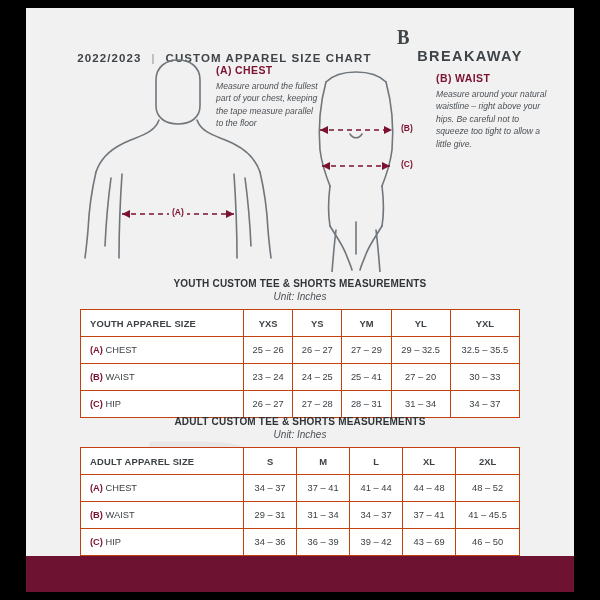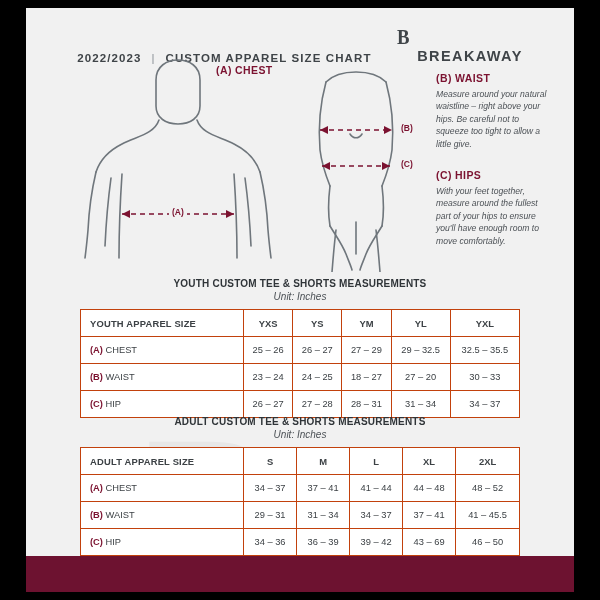--- a/index.html
+++ b/index.html
@@ -244,31 +244,28 @@
 
       <g stroke="#7b1230" stroke-width="1.3" stroke-dasharray="5,4">
         <line x1="296" y1="112" x2="364" y2="112"></line>
       </g>
       <polygon points="296,112 304,108 304,116" fill="#7b1230"></polygon>
       <polygon points="364,112 356,108 356,116" fill="#7b1230"></polygon>
     </svg>
 
     <div class="note note-a">
       <div class="note-title">(A) CHEST</div>
+      <div class="note-body">Measure around the fullest part of your chest, keeping the tape measure parallel to the floor</div>
     </div>
 
     <div class="note note-b">
       <div class="note-title">(B) WAIST</div>
       <div class="note-body">Measure around your natural waistline – right above your hips. Be careful not to squeeze too tight to allow a little give.</div>
     </div>
 
-    <div class="note note-c">
-      <div class="note-title">(C) HIPS</div>
-      <div class="note-body">With your feet together, measure around the fullest part of your hips to ensure you'll have enough room to move comfortably.</div>
-    </div>
 
     <div class="dim-label" style="left:143px; top:153px;">(A)</div>
     <div class="dim-label" style="left:372px; top:69px;">(B)</div>
     <div class="dim-label" style="left:372px; top:105px;">(C)</div>
   </div>
 
   <div class="section" style="top:270px;">
     <div class="sec-title">YOUTH CUSTOM TEE &amp; SHORTS MEASUREMENTS</div>
     <div class="sec-sub">Unit: Inches</div>
     <table>
@@ -288,21 +285,21 @@
           <td>25 – 26</td>
           <td>26 – 27</td>
           <td>27 – 29</td>
           <td>29 – 32.5</td>
           <td>32.5 – 35.5</td>
         </tr>
         <tr>
           <td class="row-head"><span class="tag">(B)</span> <span>WAIST</span></td>
           <td>23 – 24</td>
           <td>24 – 25</td>
-          <td>18 – 27</td>
+          <td>25 – 41</td>
           <td>27 – 20</td>
           <td>30 – 33</td>
         </tr>
         <tr>
           <td class="row-head"><span class="tag">(C)</span> <span>HIP</span></td>
           <td>26 – 27</td>
           <td>27 – 28</td>
           <td>28 – 31</td>
           <td>31 – 34</td>
           <td>34 – 37</td>

